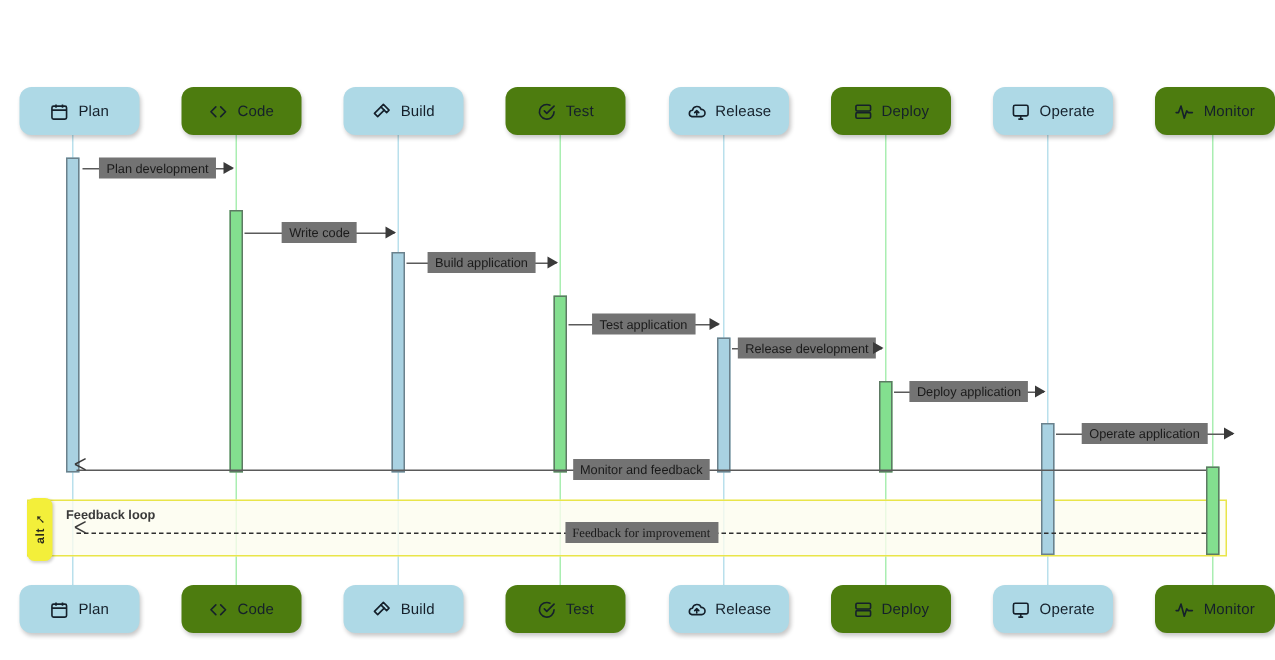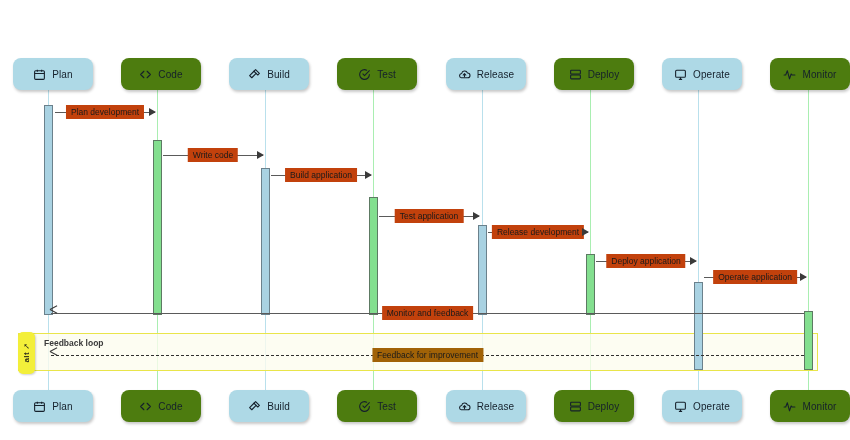--- a/index.html
+++ b/index.html
@@ -46,25 +46,25 @@
 
   
   .msg{position:absolute;height:14px;}
   .msg .line{
     position:absolute;left:0;right:0;top:7px;height:0;
     border-top:1px solid #5a5a5a;
   }
   .msg.dashed .line{border-top:1px dashed #2f2f2f;}
   .msg .txt{
     position:absolute;top:0;left:50%;transform:translateX(-50%);
-    background:#c2410c;
+    background:#737373;
     padding:0 5px;
     font-size:8.5px;color:#1a1a1a;white-space:nowrap;line-height:14px;
   }
-  .msg.onloop .txt{background:#a16207;}
+  .msg.onloop .txt{background:#737373;font-family:Liberation Serif, serif;}
   .msg .head{
     position:absolute;top:7px;width:0;height:0;
   }
   .msg.right .head{
     right:-1px;transform:translateY(-4px);
     border-top:4px solid transparent;border-bottom:4px solid transparent;
     border-left:7px solid #3a3a3a;
   }
   .msg.left .head{
     left:-1px;transform:translateY(-4px);
@@ -169,21 +169,21 @@
     <span class="txt">Release development</span>
     <span class="head"></span>
   </div>
 
   <div class="msg right" style="left:596px;top:254px;width:100px;">
     <span class="line"></span>
     <span class="txt">Deploy application</span>
     <span class="head"></span>
   </div>
 
-  <div class="msg right" style="left:704px;top:270px;width:102px;">
+  <div class="msg right" style="left:704px;top:282px;width:102px;padding-left:16px;">
     <span class="line"></span>
     <span class="txt">Operate application</span>
     <span class="head"></span>
   </div>
 
   <div class="msg left openhead" style="left:51px;top:306px;width:753px;">
     <span class="line"></span>
     <span class="txt">Monitor and feedback</span>
     <span class="head"></span>
   </div>

